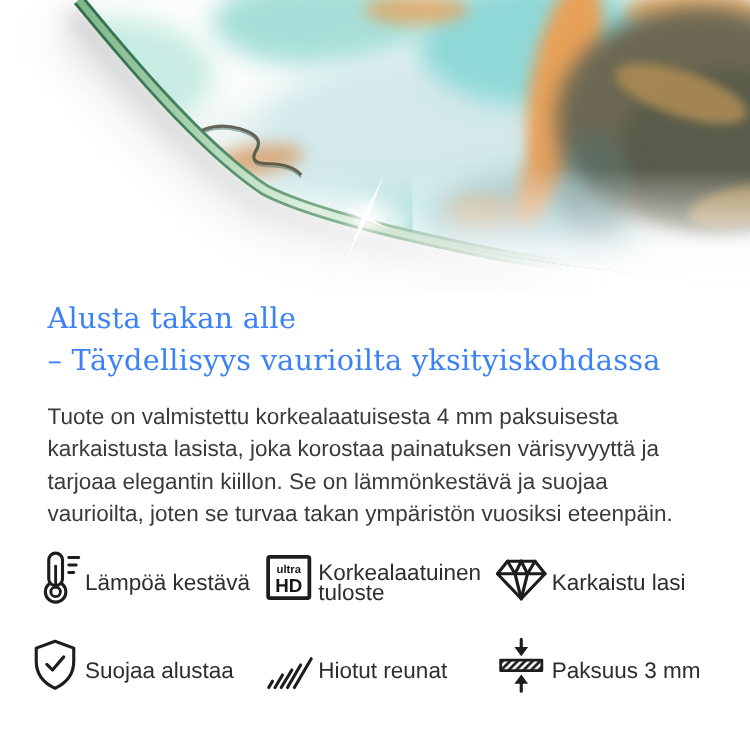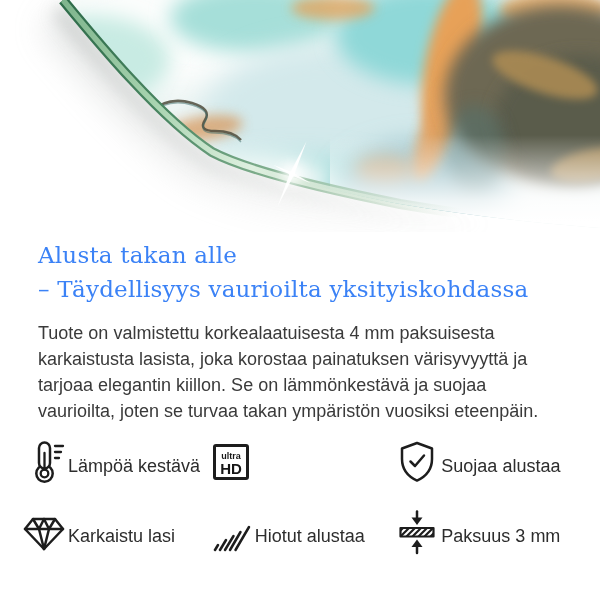--- a/index.html
+++ b/index.html
@@ -156,57 +156,58 @@
   </div>
 
   <div class="feature">
     <div class="ic">
       <svg class="ficon" width="48" height="48" viewBox="0 0 48 48">
         <rect x="7.5" y="7.5" width="33" height="33" rx="1.5" stroke-width="3"></rect>
         <text x="24" y="20.5" font-size="9">ultra</text>
         <text x="24" y="35.5" font-size="15">HD</text>
       </svg>
     </div>
-  </div>
-
-  <div class="feature">
-    <div class="ic">
-      <svg class="ficon" width="48" height="48" viewBox="0 0 48 48">
-        <path d="M24,5 L39,10.5 V21 C39,31.5 32.5,38.7 24,42.6 C15.5,38.7 9,31.5 9,21 V10.5 Z"></path>
-        <path d="M17.5,23.5 L22,28 L31,17.5"></path>
-      </svg>
-    </div>
-    <div class="lbl">Suojaa alustaa</div>
+    <div class="lbl">Korkealaatuinen tuloste</div>
   </div>
 
   <div class="feature">
     <div class="ic">
       <svg class="ficon" width="48" height="48" viewBox="0 0 48 48" stroke-width="2.2">
         <path d="M13,11 H35 L43,21 L24,41 L5,21 Z"></path>
         <path d="M5,21 H43"></path>
         <path d="M13,11 L19,21 L24,41"></path>
         <path d="M35,11 L29,21 L24,41"></path>
         <path d="M24,11 L19,21"></path>
         <path d="M24,11 L29,21"></path>
       </svg>
     </div>
     <div class="lbl">Karkaistu lasi</div>
   </div>
 
   <div class="feature">
     <div class="ic">
+      <svg class="ficon" width="48" height="48" viewBox="0 0 48 48">
+        <path d="M24,5 L39,10.5 V21 C39,31.5 32.5,38.7 24,42.6 C15.5,38.7 9,31.5 9,21 V10.5 Z"></path>
+        <path d="M17.5,23.5 L22,28 L31,17.5"></path>
+      </svg>
+    </div>
+    <div class="lbl">Suojaa alustaa</div>
+  </div>
+
+  <div class="feature">
+    <div class="ic">
       <svg class="ficon" width="48" height="48" viewBox="0 0 48 48" stroke-width="4" stroke-linecap="butt">
         <line x1="8" y1="42" x2="11" y2="37"></line>
         <line x1="13" y1="42" x2="19" y2="32"></line>
         <line x1="18" y1="42" x2="26.5" y2="28"></line>
         <line x1="23" y1="42" x2="33.5" y2="24"></line>
         <line x1="28.5" y1="42" x2="42" y2="19"></line>
       </svg>
     </div>
-    <div class="lbl">Hiotut alustaa</div>
+    <div class="lbl">Hiotut reunat</div>
   </div>
 
   <div class="feature">
     <div class="ic">
       <svg class="ficon" width="48" height="48" viewBox="0 0 48 48">
         <defs>
           <pattern id="hatch6" width="6" height="6" patternUnits="userSpaceOnUse">
             <path d="M0,6 L6,0 M-1.5,1.5 L1.5,-1.5 M4.5,7.5 L7.5,4.5" stroke="#1d1d1d" stroke-width="2.2"></path>
           </pattern>
         </defs>

